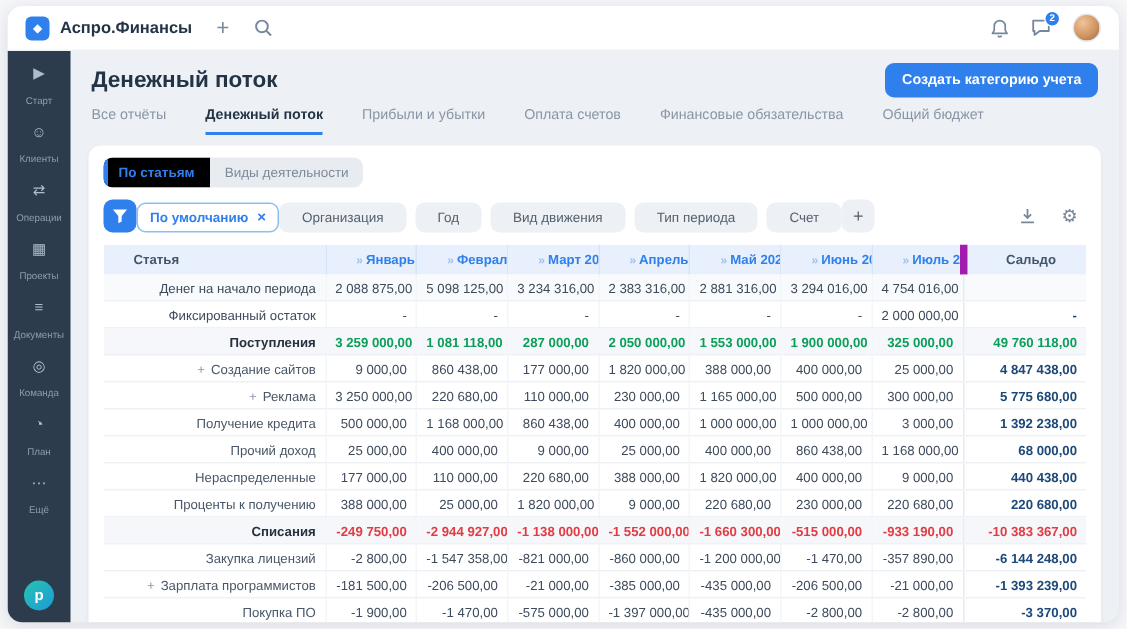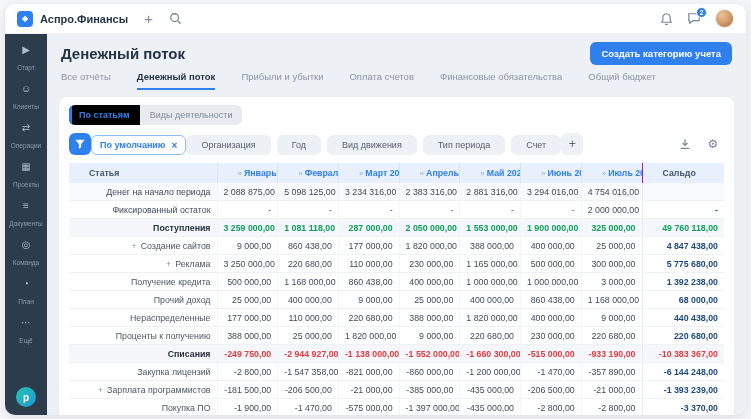--- a/index.html
+++ b/index.html
@@ -64,21 +64,21 @@
     font-size:12px;color:#55616f;background:#edf0f4;border:none;border-radius:6px;cursor:pointer}
   .tools{margin-left:auto;display:flex;gap:6px}
   .tool-btn{width:22px;height:22px;border:none;background:#fff;border-radius:6px;display:flex;
     align-items:center;justify-content:center;color:#76879a;cursor:pointer;font-size:12px}
   
   .table-wrap{margin-top:8px;flex:1;min-height:0;overflow:hidden}
   table{width:100%;border-collapse:collapse;table-layout:fixed}
   th,td{white-space:nowrap;overflow:hidden}
   thead th{background:#e7f0fc;font-size:8.8px;font-weight:700;color:#44566b;padding:5px 20px;text-align:left}
   th.th-month{color:#2f80ed;text-align:center;font-weight:600;border-left:1px solid #d5e4f6;cursor:pointer}
-  th.th-saldo{border-left:1px solid #a21caf}
+  th.th-saldo{text-align:right;border-left:5px solid #a21caf}
   .chev{color:#9dc0ee;margin-right:2px;font-size:8px}
   tbody td{font-size:8.8px;color:#3e4b5c;padding:3.5px 6px;border-bottom:1px solid #eef1f5;
     text-align:right;border-left:1px solid #f3f6f9}
   td.cell-label{text-align:right;border-left:none}
   tr.row-base:first-child{background:#f8fafc}
   tr.row-section_income,tr.row-section_expense{background:#f5f7fa}
   tr.row-section_income td{color:#0b9f5a;font-weight:700}
   tr.row-section_expense td{color:#e23b42;font-weight:700}
   tr.row-section_income td.cell-label,tr.row-section_expense td.cell-label{font-weight:700;color:#26313f}
   tr.row-child td.cell-label{padding-left:14px;color:#4a5768}

